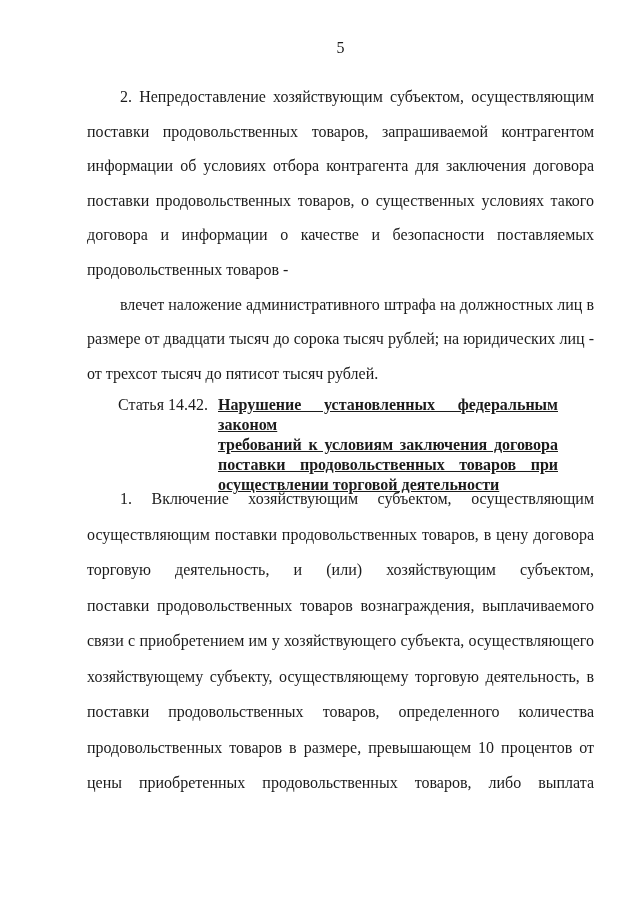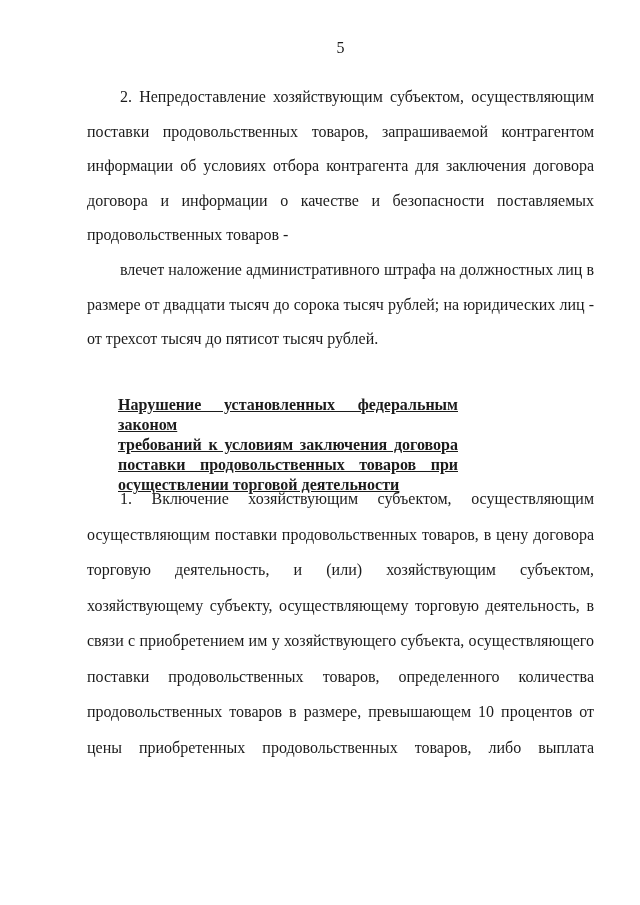--- a/index.html
+++ b/index.html
@@ -68,40 +68,43 @@
 <body>
 
 <div class="page">
 
   <div class="pageno">5</div>
 
   <div class="textblock block-2">
     <div class="ln ind">2. Непредоставление хозяйствующим субъектом, осуществляющим</div>
     <div class="ln">поставки продовольственных товаров, запрашиваемой контрагентом</div>
     <div class="ln">информации об условиях отбора контрагента для заключения договора</div>
+    <div class="ln">поставки продовольственных товаров, о существенных условиях такого</div>
     <div class="ln">договора и информации о качестве и безопасности поставляемых</div>
     <div class="ln noju">продовольственных товаров -</div>
     <div class="ln ind">влечет наложение административного штрафа на должностных лиц в</div>
     <div class="ln">размере от двадцати тысяч до сорока тысяч рублей; на юридических лиц -</div>
     <div class="ln noju">от трехсот тысяч до пятисот тысяч рублей.</div>
   </div>
 
   <div class="article">
+    <div class="article-label">Статья 14.42.</div>
     <div class="article-title">
       <div class="ln">Нарушение установленных федеральным законом</div>
       <div class="ln">требований к условиям заключения договора</div>
       <div class="ln">поставки продовольственных товаров при</div>
       <div class="ln noju">осуществлении торговой деятельности</div>
     </div>
   </div>
 
   <div class="textblock block-1">
     <div class="ln ind">1. Включение хозяйствующим субъектом, осуществляющим</div>
     <div class="ln">осуществляющим поставки продовольственных товаров, в цену договора</div>
     <div class="ln">торговую деятельность, и (или) хозяйствующим субъектом,</div>
+    <div class="ln">поставки продовольственных товаров вознаграждения, выплачиваемого</div>
+    <div class="ln">связи с приобретением им у хозяйствующего субъекта, осуществляющего</div>
     <div class="ln">хозяйствующему субъекту, осуществляющему торговую деятельность, в</div>
-    <div class="ln">связи с приобретением им у хозяйствующего субъекта, осуществляющего</div>
     <div class="ln">поставки продовольственных товаров, определенного количества</div>
     <div class="ln">продовольственных товаров в размере, превышающем 10 процентов от</div>
     <div class="ln">цены приобретенных продовольственных товаров, либо выплата</div>
   </div>
 
 </div>
 
 </body></html>

